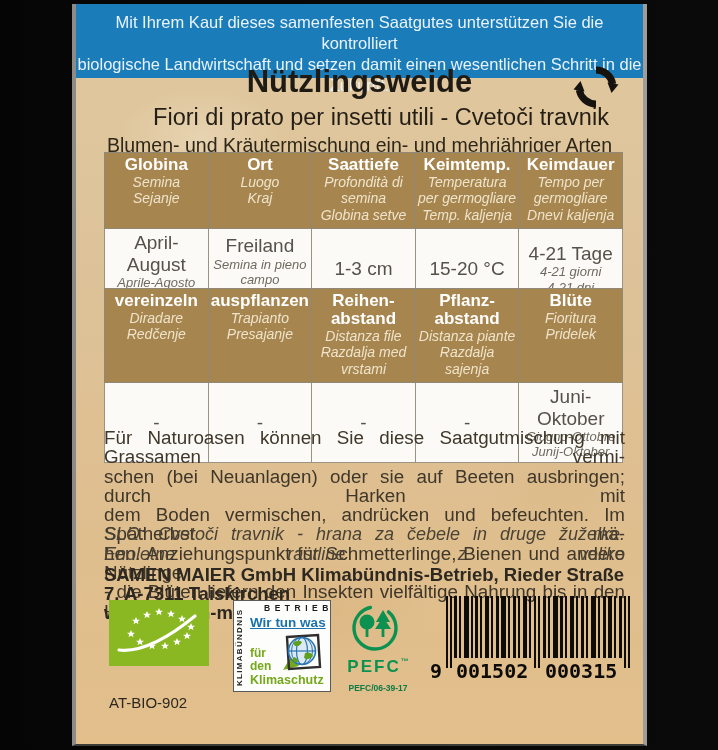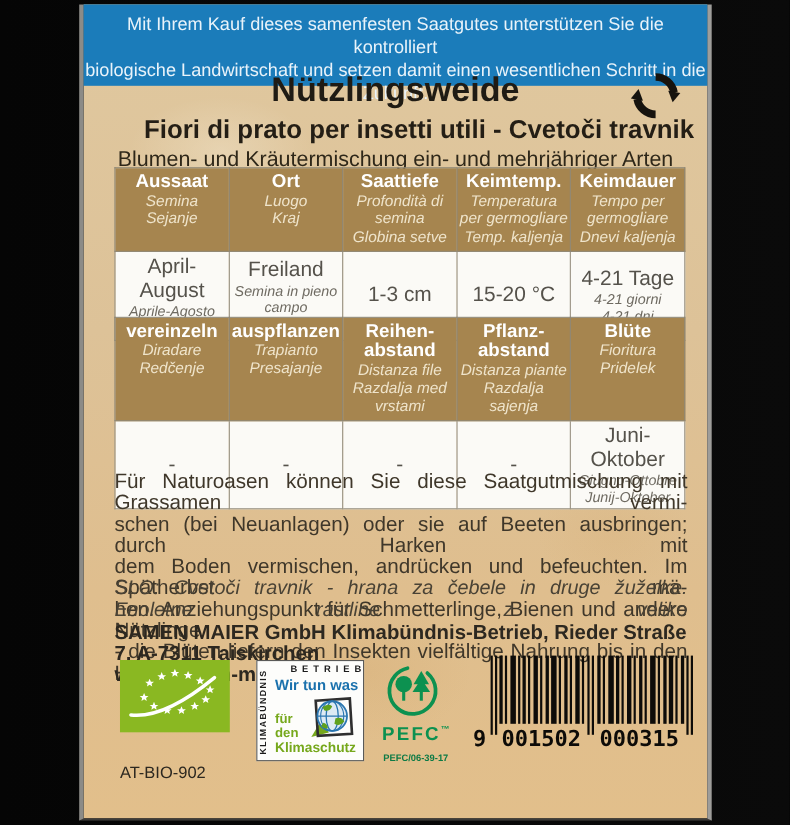--- a/index.html
+++ b/index.html
@@ -20,21 +20,21 @@
       linear-gradient(180deg,#e0c89f 0%,#ddc298 40%,#dfbe8e 72%,#e2bf8b 100%);
   }
   .banner {
     position:absolute; left:0; top:0; width:100%; height:74px; background:#1b7cba;
     color:#e9f3fa; text-align:center; padding-top:8px;
     font-size:16.5px; line-height:21px;
   }
   .title { position:absolute; left:0; top:60px; width:100%; text-align:center;
     font-size:31px; font-weight:700; color:#1f1b14; }
   .subtitle { position:absolute; left:0; top:100px; width:100%; text-align:center;
-    font-size:23.5px; font-weight:700; color:#241e15;padding-left:43px; }
+    font-size:23.5px; font-weight:400; color:#241e15;padding-left:43px; }
   .desc { position:absolute; left:0; top:130px; width:100%; text-align:center;
     font-size:19.5px; color:#2e2719; }
   .gdot { position:absolute; right:24px; top:60px; width:46px; height:46px; }
 
   table.spec { position:absolute; left:28px; width:519px; border-collapse:collapse; table-layout:fixed; }
   .t1 { top:148px; } .t2 { top:284px; }
   .spec th {
     background:#a6854f; color:#fff; border:1px solid #8f8876;
     vertical-align:top; padding:3px 2px 5px; text-align:center; font-weight:400;
   }
@@ -63,21 +63,21 @@
   .biocode { position:absolute; left:33px; top:667px; font-size:15px; color:#2c2820;margin-top:23px; }
 
   .klima { position:absolute; left:157px; top:596px; width:98px; height:92px;
     background:#fdfdfb; border:1px solid #5a5a58; }
   .klima-side { position:absolute; left:1px; top:4px; bottom:2px; width:11px;
     writing-mode:vertical-rl; transform:rotate(180deg);
     font-size:8px; font-weight:700; letter-spacing:1.3px; color:#1b1b1b; text-align:center; }
   .klima-top { position:absolute; left:13px; top:2px; right:2px; display:flex; align-items:center; gap:17px; }
   .klima-sq { width:7px; height:7px; background:#222; display:inline-block; }
   .klima-betrieb { font-size:8.5px; font-weight:700; letter-spacing:4.5px; color:#1b1b1b; }
-  .klima-wir { position:absolute; left:16px; top:14px; font-size:13.5px; font-weight:700; color:#1a71ad; }
+  .klima-wir { position:absolute; left:16px; top:14px; font-size:13.5px; font-weight:700; color:#1a71ad;text-decoration:underline; }
   .klima-globe { position:absolute; right:6px; top:28px; }
   .klima-fd { position:absolute; left:16px; top:46px; font-size:12px; font-weight:700; color:#76a81c; line-height:12.5px; }
   .klima-ks { position:absolute; left:16px; bottom:4px; font-size:12.5px; font-weight:700; color:#76a81c; }
 
   .pefc { position:absolute; left:262px; top:598px; width:80px; text-align:center; }
   .pefc-name { font-size:17px; font-weight:700; color:#0c9150; letter-spacing:2px; margin-top:1px; }
   .pefc-name .tm { font-size:8px; vertical-align:top; letter-spacing:0; }
   .pefc-code { font-size:8.5px; font-weight:700; color:#0c7a45; margin-top:6px; }
 
   .barcode { position:absolute; left:352px; top:590px; }
@@ -109,21 +109,21 @@
       <colgroup>
           <col width="20%">
           <col width="20%">
           <col width="20%">
           <col width="20%">
           <col width="20%">
         </colgroup>
       <tbody>
           <tr>
         <th>
-              <div class="hl">Aussaat</div>
+              <div class="hl">Globina</div>
               <div class="hs">Semina</div>
               <div class="hs">Sejanje</div>
             </th>
         <th>
               <div class="hl">Ort</div>
               <div class="hs">Luogo</div>
               <div class="hs">Kraj</div>
             </th>
         <th>
               <div class="hl">Saattiefe</div>

